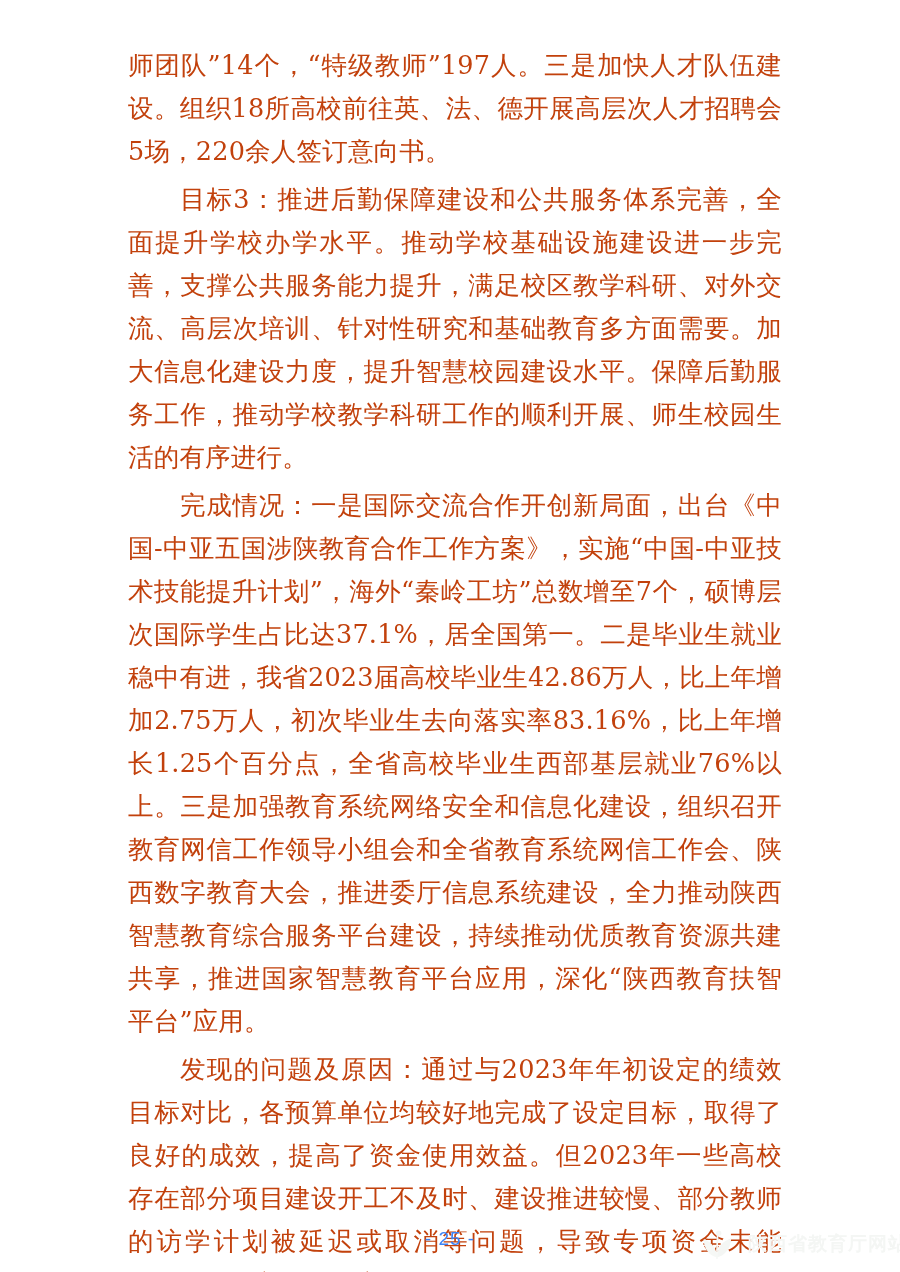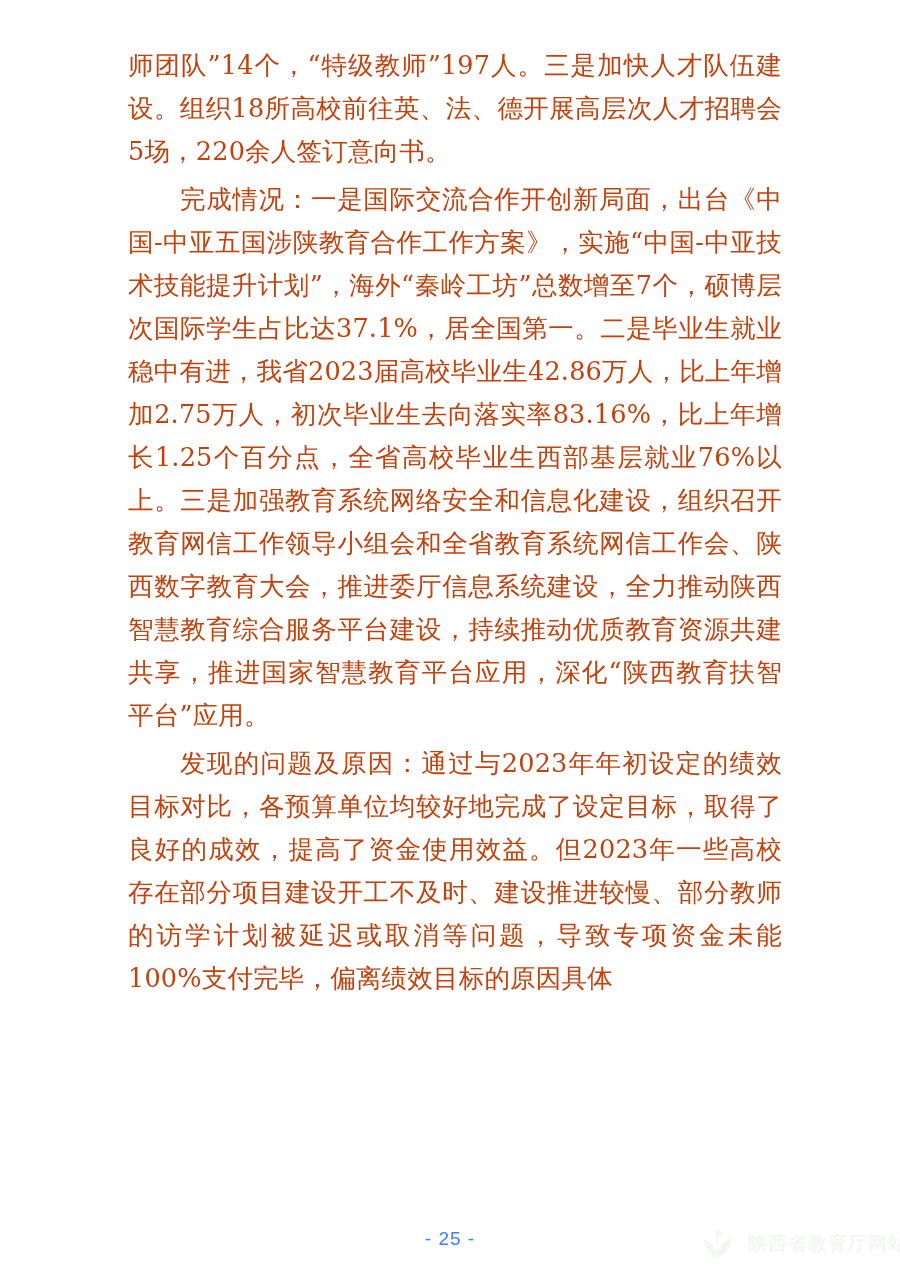--- a/index.html
+++ b/index.html
@@ -83,20 +83,21 @@
   }
 </style>
 </head>
 <body>
 
 <div class="page">
 
   <div class="content">
     <p class="para">师团队”14个，“特级教师”197人。三是加快人才队伍建设。组织18所高校前往英、法、德开展高层次人才招聘会5场，220余人签订意向书。</p>
 
+    <p class="para indent">目标3：推进后勤保障建设和公共服务体系完善，全面提升学校办学水平。推动学校基础设施建设进一步完善，支撑公共服务能力提升，满足校区教学科研、对外交流、高层次培训、针对性研究和基础教育多方面需要。加大信息化建设力度，提升智慧校园建设水平。保障后勤服务工作，推动学校教学科研工作的顺利开展、师生校园生活的有序进行。</p>
 
     <p class="para indent">完成情况：一是国际交流合作开创新局面，出台《中国-中亚五国涉陕教育合作工作方案》，实施“中国-中亚技术技能提升计划”，海外“秦岭工坊”总数增至7个，硕博层次国际学生占比达37.1%，居全国第一。二是毕业生就业稳中有进，我省2023届高校毕业生42.86万人，比上年增加2.75万人，初次毕业生去向落实率83.16%，比上年增长1.25个百分点，全省高校毕业生西部基层就业76%以上。三是加强教育系统网络安全和信息化建设，组织召开教育网信工作领导小组会和全省教育系统网信工作会、陕西数字教育大会，推进委厅信息系统建设，全力推动陕西智慧教育综合服务平台建设，持续推动优质教育资源共建共享，推进国家智慧教育平台应用，深化“陕西教育扶智平台”应用。</p>
 
     <p class="para indent last">发现的问题及原因：通过与2023年年初设定的绩效目标对比，各预算单位均较好地完成了设定目标，取得了良好的成效，提高了资金使用效益。但2023年一些高校存在部分项目建设开工不及时、建设推进较慢、部分教师的访学计划被延迟或取消等问题，导致专项资金未能100%支付完毕，偏离绩效目标的原因具体</p>
   </div>
 
   <div class="footer">
     <span class="page-number">- 25 -</span>
   </div>
 

